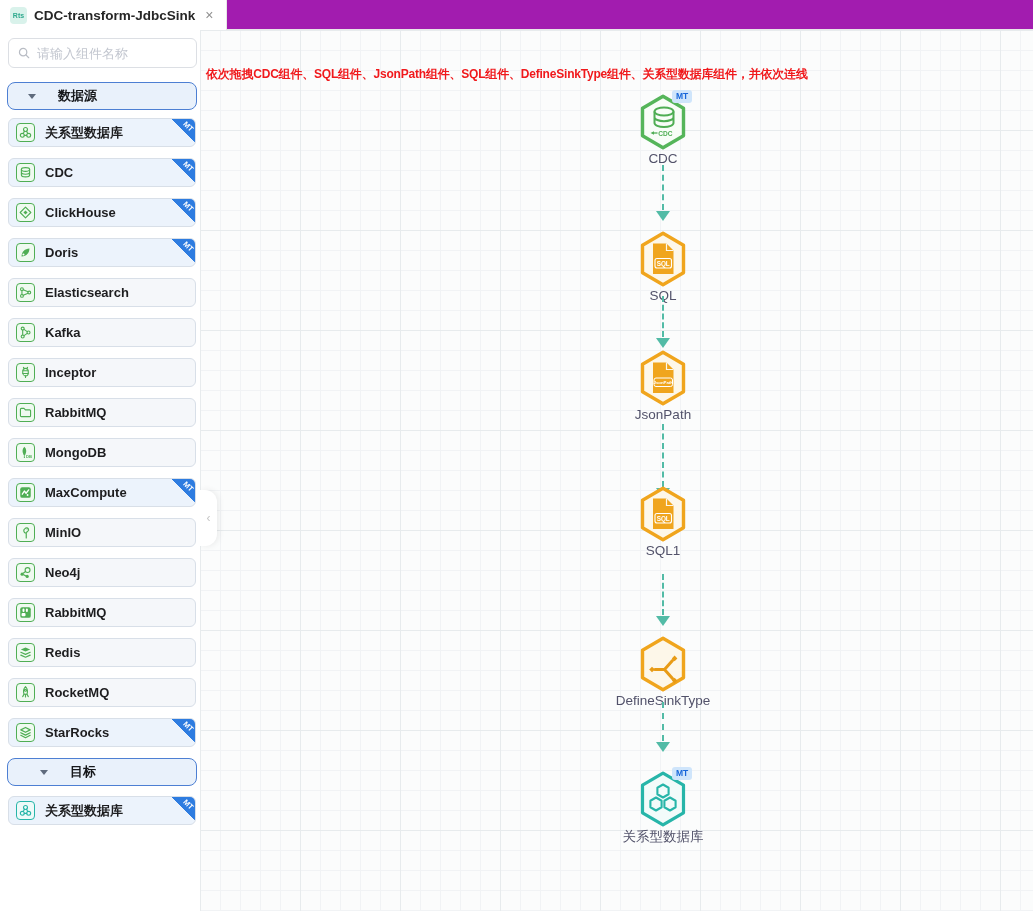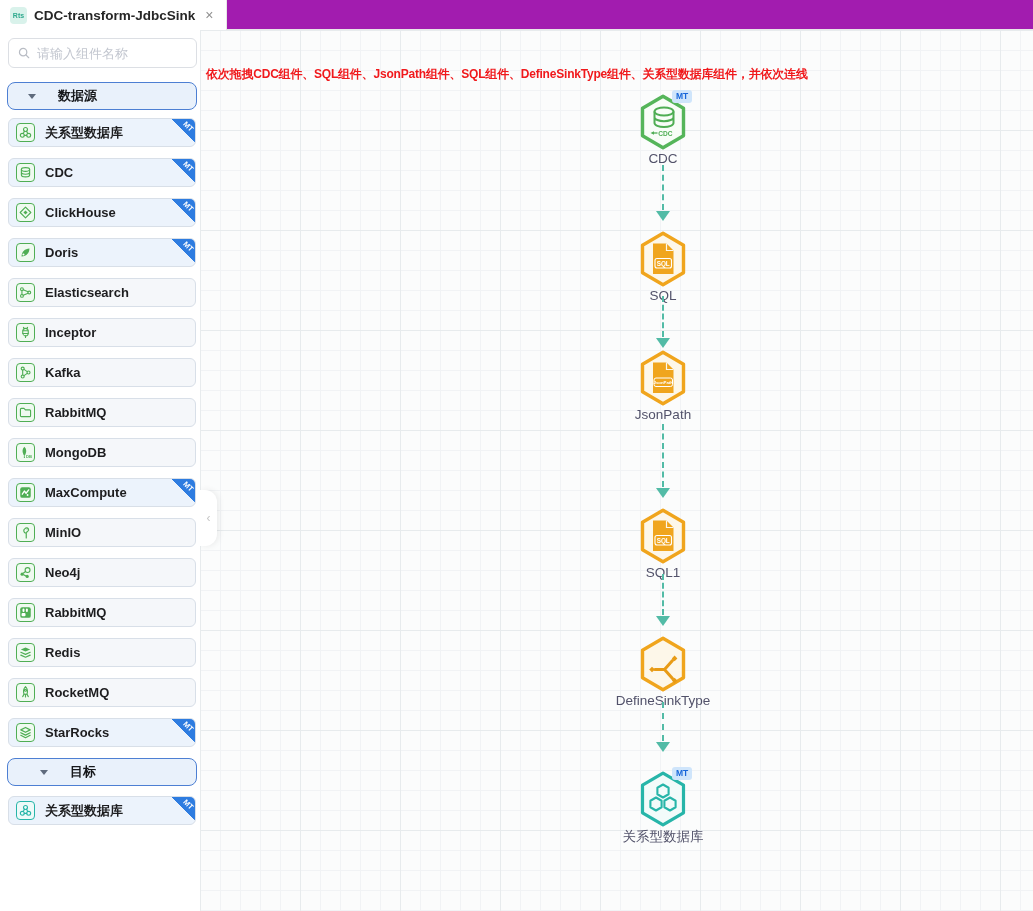--- a/index.html
+++ b/index.html
@@ -166,37 +166,37 @@
           <path d="M10.7 7.3 L5.6 5 M10.7 8.7 L5.6 11 M4.2 5.9 V10.1"></path>
         </svg>
         </span>
       <span class="ilabel">Elasticsearch</span>
     </div>
 
 
     <div class="item">
       <span class="ibox">
         <svg width="15" height="15" viewBox="0 0 16 16" fill="none" stroke="#4fae54" stroke-width="1.2" stroke-linecap="round">
-          <ellipse cx="8" cy="7.6" rx="3" ry="4"></ellipse>
-          <path d="M5.3 6.1 H10.7 M5.1 9.1 H10.9 M6.8 3.9 L5.8 2.6 M9.2 3.9 L10.2 2.6 M8 11.6 V13.2"></path>
-        </svg>
-        </span>
-      <span class="ilabel">Inceptor</span>
-    </div>
-
-    <div class="item">
-      <span class="ibox">
-        <svg width="15" height="15" viewBox="0 0 16 16" fill="none" stroke="#4fae54" stroke-width="1.2" stroke-linecap="round">
           <circle cx="5" cy="3.8" r="1.6"></circle>
             <circle cx="5" cy="12.2" r="1.6"></circle>
             <circle cx="11.2" cy="8" r="1.6"></circle>
           <path d="M5 5.4 V10.6 M6.4 4.7 L9.8 7.1 M6.4 11.3 L9.8 8.9"></path>
         </svg>
         </span>
       <span class="ilabel">Kafka</span>
+    </div>
+
+    <div class="item">
+      <span class="ibox">
+        <svg width="15" height="15" viewBox="0 0 16 16" fill="none" stroke="#4fae54" stroke-width="1.2" stroke-linecap="round">
+          <ellipse cx="8" cy="7.6" rx="3" ry="4"></ellipse>
+          <path d="M5.3 6.1 H10.7 M5.1 9.1 H10.9 M6.8 3.9 L5.8 2.6 M9.2 3.9 L10.2 2.6 M8 11.6 V13.2"></path>
+        </svg>
+        </span>
+      <span class="ilabel">Inceptor</span>
     </div>
 
     <div class="item">
       <span class="ibox">
         <svg width="15" height="15" viewBox="0 0 16 16" fill="none" stroke="#4fae54" stroke-width="1.2" stroke-linejoin="round">
           <path d="M2.6 4.6 C2.6 4 3 3.6 3.6 3.6 H6.4 L7.9 5.2 H12.4 C13 5.2 13.4 5.6 13.4 6.2 V11.4 C13.4 12 13 12.4 12.4 12.4 H3.6 C3 12.4 2.6 12 2.6 11.4 Z"></path>
         </svg>
         </span>
       <span class="ilabel">RabbitMQ</span>
     </div>
@@ -363,21 +363,21 @@
       <path d="M15 12.5 L28.5 12.5 L35.5 19.5 L35.5 43 L15 43 Z" fill="#f0a51d"></path>
       <path d="M28.5 12.5 V19.5 H35.5" fill="none" stroke="#fdf7e9" stroke-width="1.2"></path>
       <rect x="16" y="28" width="18.5" height="8.5" rx="2" fill="none" stroke="#fff" stroke-width="1"></rect>
       <text x="25.2" y="34" text-anchor="middle" font-size="4.3" font-weight="bold" fill="#fff">JsonPath</text>
     </svg>
     <div class="node-label">JsonPath</div>
   </div>
 
   <div class="connector" style="top:394px; height:63px;"></div>
 
-  <div class="node" style="left:438px; top:478px;">
+  <div class="node" style="left:438px; top:456px;">
     <svg width="50" height="56" viewBox="0 0 50 56">
       <path d="M25 2.2 L45.5 14.2 L45.5 41.8 L25 53.8 L4.5 41.8 L4.5 14.2 Z" fill="#fdf7e9" stroke="#f0a51d" stroke-width="3.4" stroke-linejoin="round"></path>
       <path d="M15 12.5 L28.5 12.5 L35.5 19.5 L35.5 43 L15 43 Z" fill="#f0a51d"></path>
       <path d="M28.5 12.5 V19.5 H35.5" fill="none" stroke="#fdf7e9" stroke-width="1.2"></path>
       <rect x="17" y="27.5" width="16.5" height="9.5" rx="2" fill="none" stroke="#fff" stroke-width="1.1"></rect>
       <text x="25.2" y="34.8" text-anchor="middle" font-size="6.4" font-weight="bold" fill="#fff">SQL</text>
     </svg>
     <div class="node-label">SQL1</div>
   </div>
 

